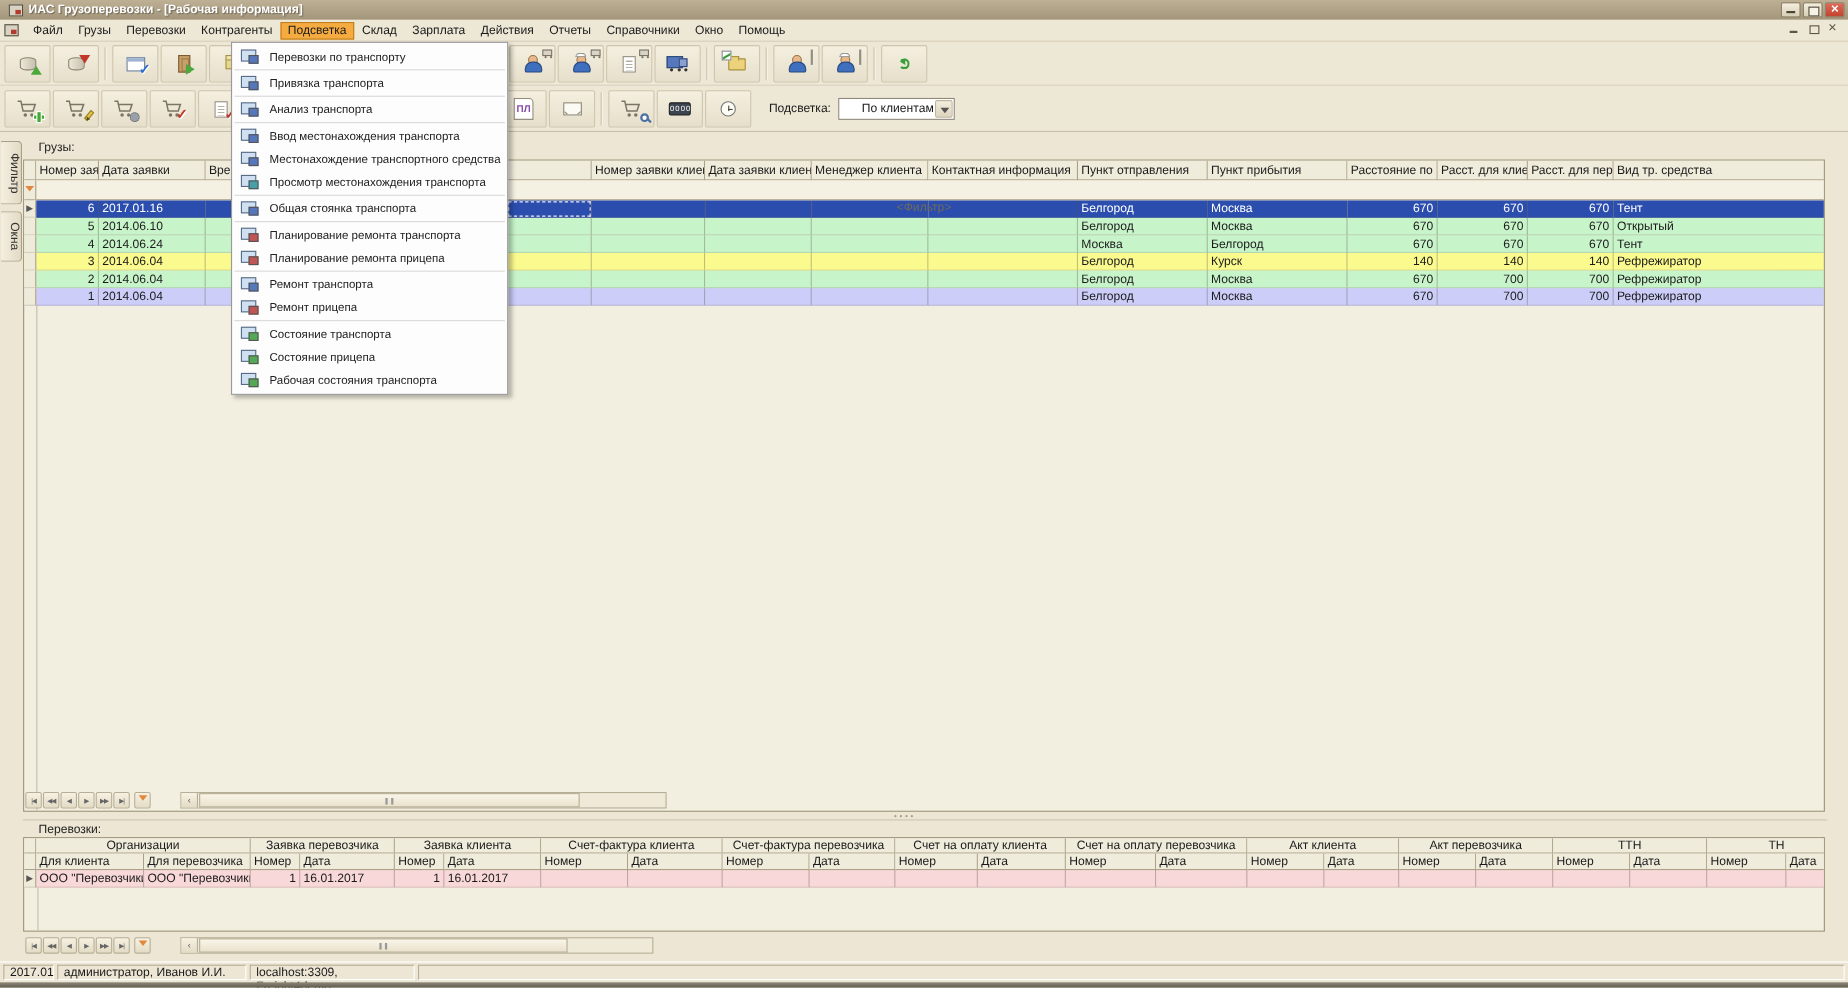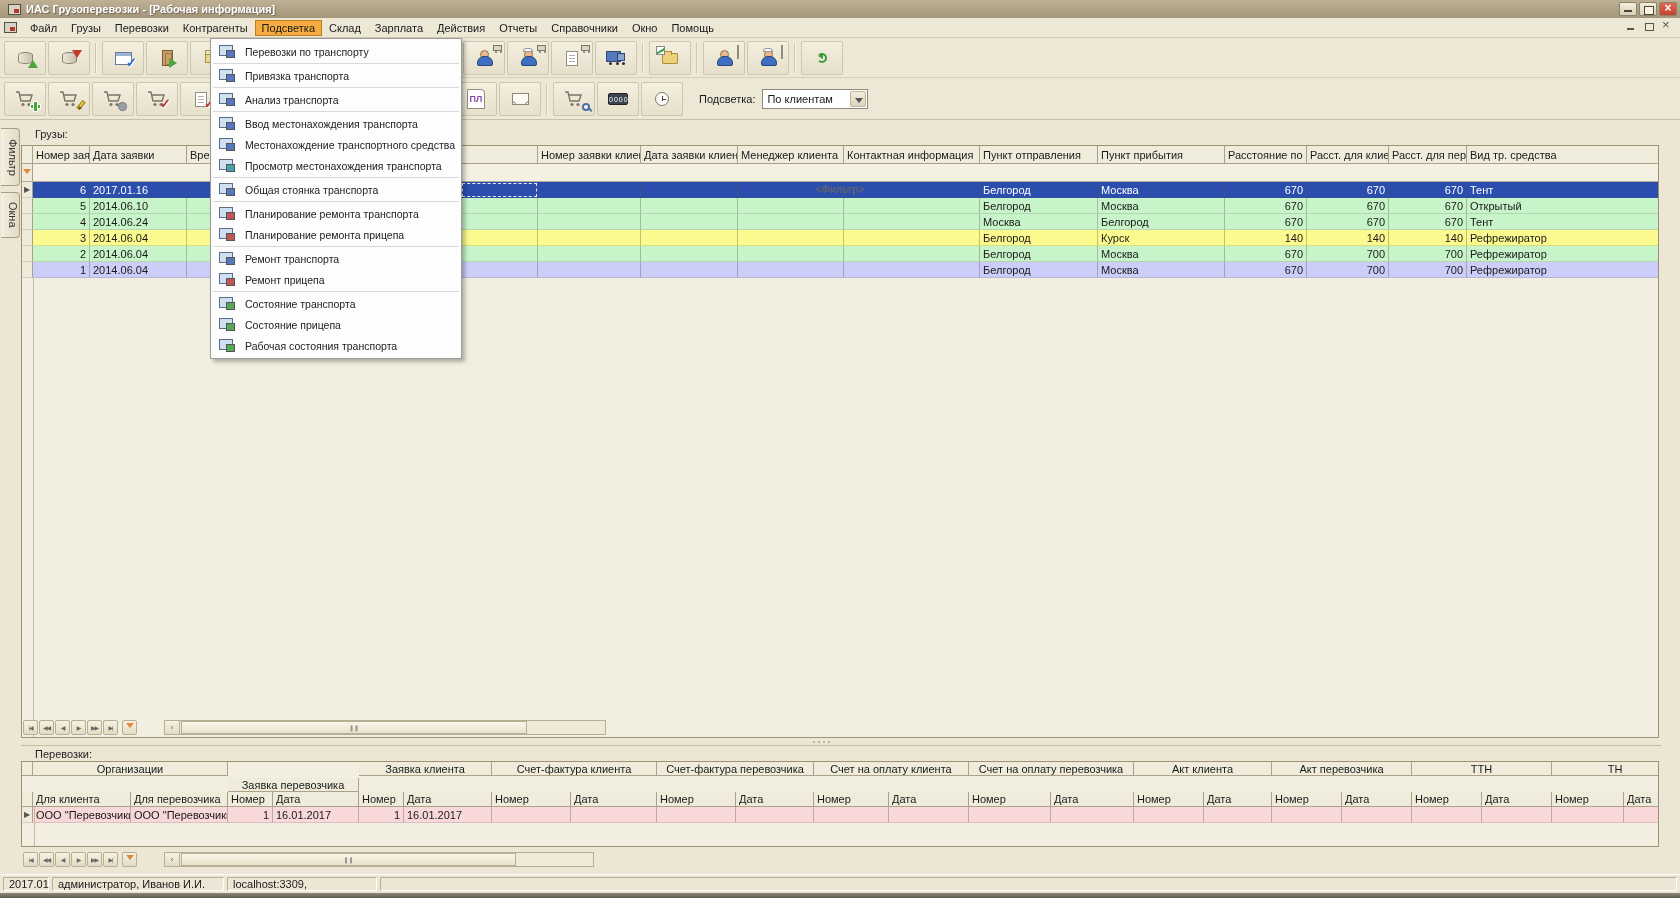--- a/index.html
+++ b/index.html
@@ -101,21 +101,21 @@
     color:#fff; font-size:7px; text-align:center; line-height:11px; letter-spacing:1px; }
   .clockic { width:14px; height:14px; border:1px solid #777; border-radius:50%; background:#fdfdf6; position:relative; }
   .clockic::before { content:''; position:absolute; left:6px; top:3px; width:1px; height:5px; background:#444; }
   .clockic::after { content:''; position:absolute; left:6px; top:6px; width:4px; height:1px; background:#444; }
   .plbtn { font-size:9px; font-weight:bold; color:#8a4ba8; }
   .pl-doc { width:18px; height:20px; background:#fff; border:1px solid #938d7d; border-radius:0 4px 0 0;
     display:flex; align-items:center; justify-content:center; }
 
   .hl-label { margin-left:14px; margin-right:5px; }
   .combo { width:106px; height:20px; background:#fff; border:1px solid #8f897a; display:flex; align-items:center; position:relative; }
-  .combo .cval { padding-left:4px; }
+  .combo .cval { padding-left:20px; }
   .combo .cbtn { position:absolute; right:1px; top:1px; bottom:1px; width:16px;
     background:linear-gradient(180deg,#F2EDDD,#DDD4BE); border:1px solid #BDB49A; border-radius:2px; }
   .combo .cbtn::after { content:''; position:absolute; left:4px; top:6px; border:4px solid transparent; border-top:5px solid #555; }
 
   
   .vtab { position:absolute; left:1px; width:19px; background:linear-gradient(90deg,#F4EFE0,#E2DAC4);
     border:1px solid #A99F87; border-left:none; border-radius:0 4px 4px 0;
     writing-mode:vertical-rl; text-align:center; font-size:11px; color:#333; padding:6px 0; }
 
   
@@ -517,21 +517,21 @@
   </div>
 
 <div class="panel" style="top:746px; height:126px;">
   <div class="panel-label" style="top:2px;">Перевозки:</div>
 
   <div class="grid" style="top:15px; height:86px;">
 
     <div class="grow ghead gheadg">
       <div class="gc ind" style="height:14px;"></div>
       <div class="gc" style="width:195px;height:14px;line-height:12px;">Организации</div>
-      <div class="gc" style="width:131px;height:14px;line-height:12px;margin-top:16px;">Заявка перевозчика</div>
+      <div class="gc" style="width:131px;height:14px;line-height:12px;">Заявка перевозчика</div>
       <div class="gc" style="width:133px;height:14px;line-height:12px;">Заявка клиента</div>
       <div class="gc" style="width:165px;height:14px;line-height:12px;">Счет-фактура клиента</div>
       <div class="gc" style="width:157px;height:14px;line-height:12px;">Счет-фактура перевозчика</div>
       <div class="gc" style="width:155px;height:14px;line-height:12px;">Счет на оплату клиента</div>
       <div class="gc" style="width:165px;height:14px;line-height:12px;">Счет на оплату перевозчика</div>
       <div class="gc" style="width:138px;height:14px;line-height:12px;">Акт клиента</div>
       <div class="gc" style="width:140px;height:14px;line-height:12px;">Акт перевозчика</div>
       <div class="gc" style="width:140px;height:14px;line-height:12px;">ТТН</div>
       <div class="gc" style="width:127px;height:14px;line-height:12px;">ТН</div>
     </div>

